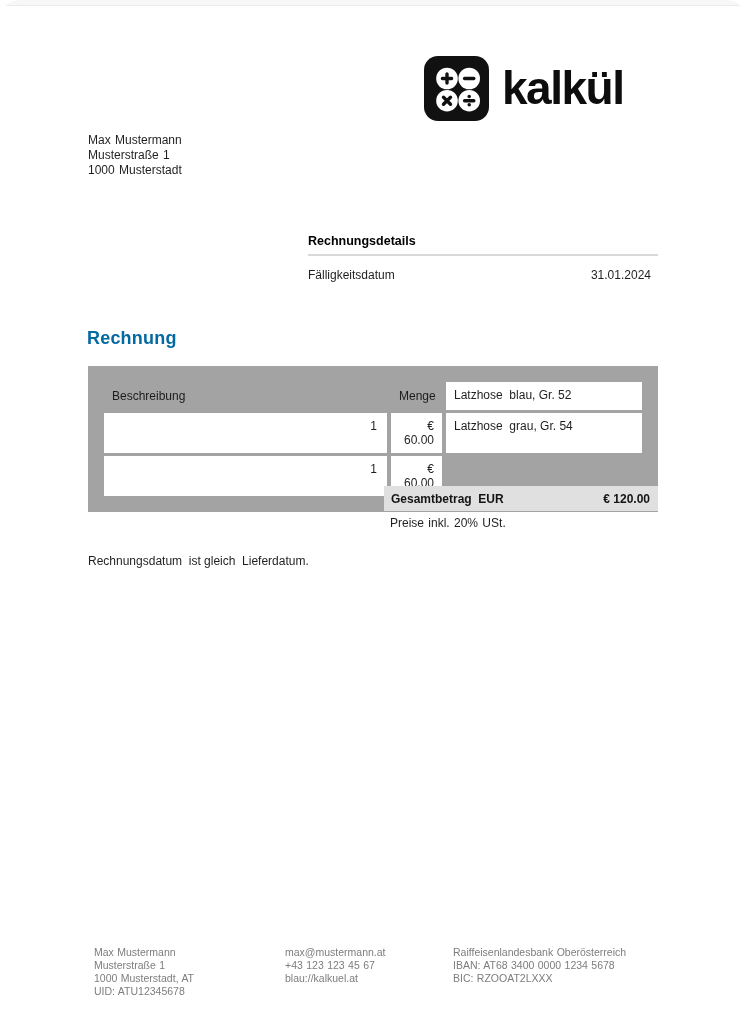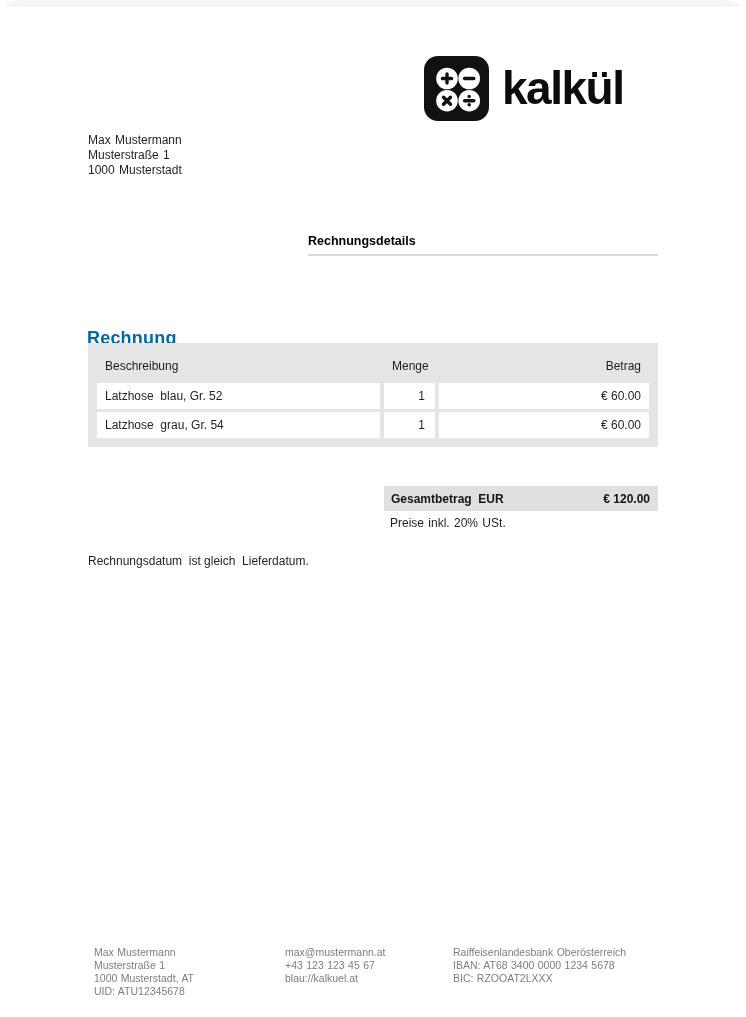--- a/index.html
+++ b/index.html
@@ -41,22 +41,22 @@
     display: flex; justify-content: space-between;
     font-size: 12px; line-height: 21px; padding-right: 7px;
   }
   
   .doc-title {
     position: absolute; left: 87px; top: 328px;
     font-size: 18px; font-weight: bold; color: #0369a1; letter-spacing: 0.2px;
   }
   
   .items-table {
-    position: absolute; left: 88px; top: 343px; width: 570px;
-    background: #e5e5e5; padding: 9px; box-sizing: border-box;
+    position: absolute; left: 88px; top: 366px; width: 570px;
+    background: #a3a3a3; padding: 16px; box-sizing: border-box;
   }
   .tgrid {
     display: grid;
     grid-template-columns: 283px 51px 1fr;
     column-gap: 4px; row-gap: 3px;
     font-size: 12px;
   }
   .tcell { padding: 6px 8px; background: #ffffff; line-height: 14px; }
   .thead { background: transparent; font-weight: normal; color: #1c1c1c; padding: 7px 8px; }
   .t-right { text-align: right; }
@@ -116,29 +116,32 @@
 
   <div class="recipient">
     <div>Max Mustermann</div>
     <div>Musterstraße 1</div>
     <div>1000 Musterstadt</div>
   </div>
 
   <div class="details">
     <div class="details-title">Rechnungsdetails</div>
     <div class="details-divider"></div>
+    <div class="details-row">
+      <span>Fälligkeitsdatum</span>
+      <span>31.01.2024</span>
+    </div>
   </div>
 
   <div class="doc-title">Rechnung</div>
 
   <div class="items-table">
     <div class="tgrid">
       <div class="tcell thead">Beschreibung</div>
       <div class="tcell thead t-right t-qty">Menge</div>
-      <div class="tcell thead t-right">Betrag</div>
 
       <div class="tcell pre">Latzhose  blau, Gr. 52</div>
       <div class="tcell t-right t-qty">1</div>
       <div class="tcell t-right">€ 60.00</div>
 
       <div class="tcell pre">Latzhose  grau, Gr. 54</div>
       <div class="tcell t-right t-qty">1</div>
       <div class="tcell t-right">€ 60.00</div>
     </div>
   </div>

